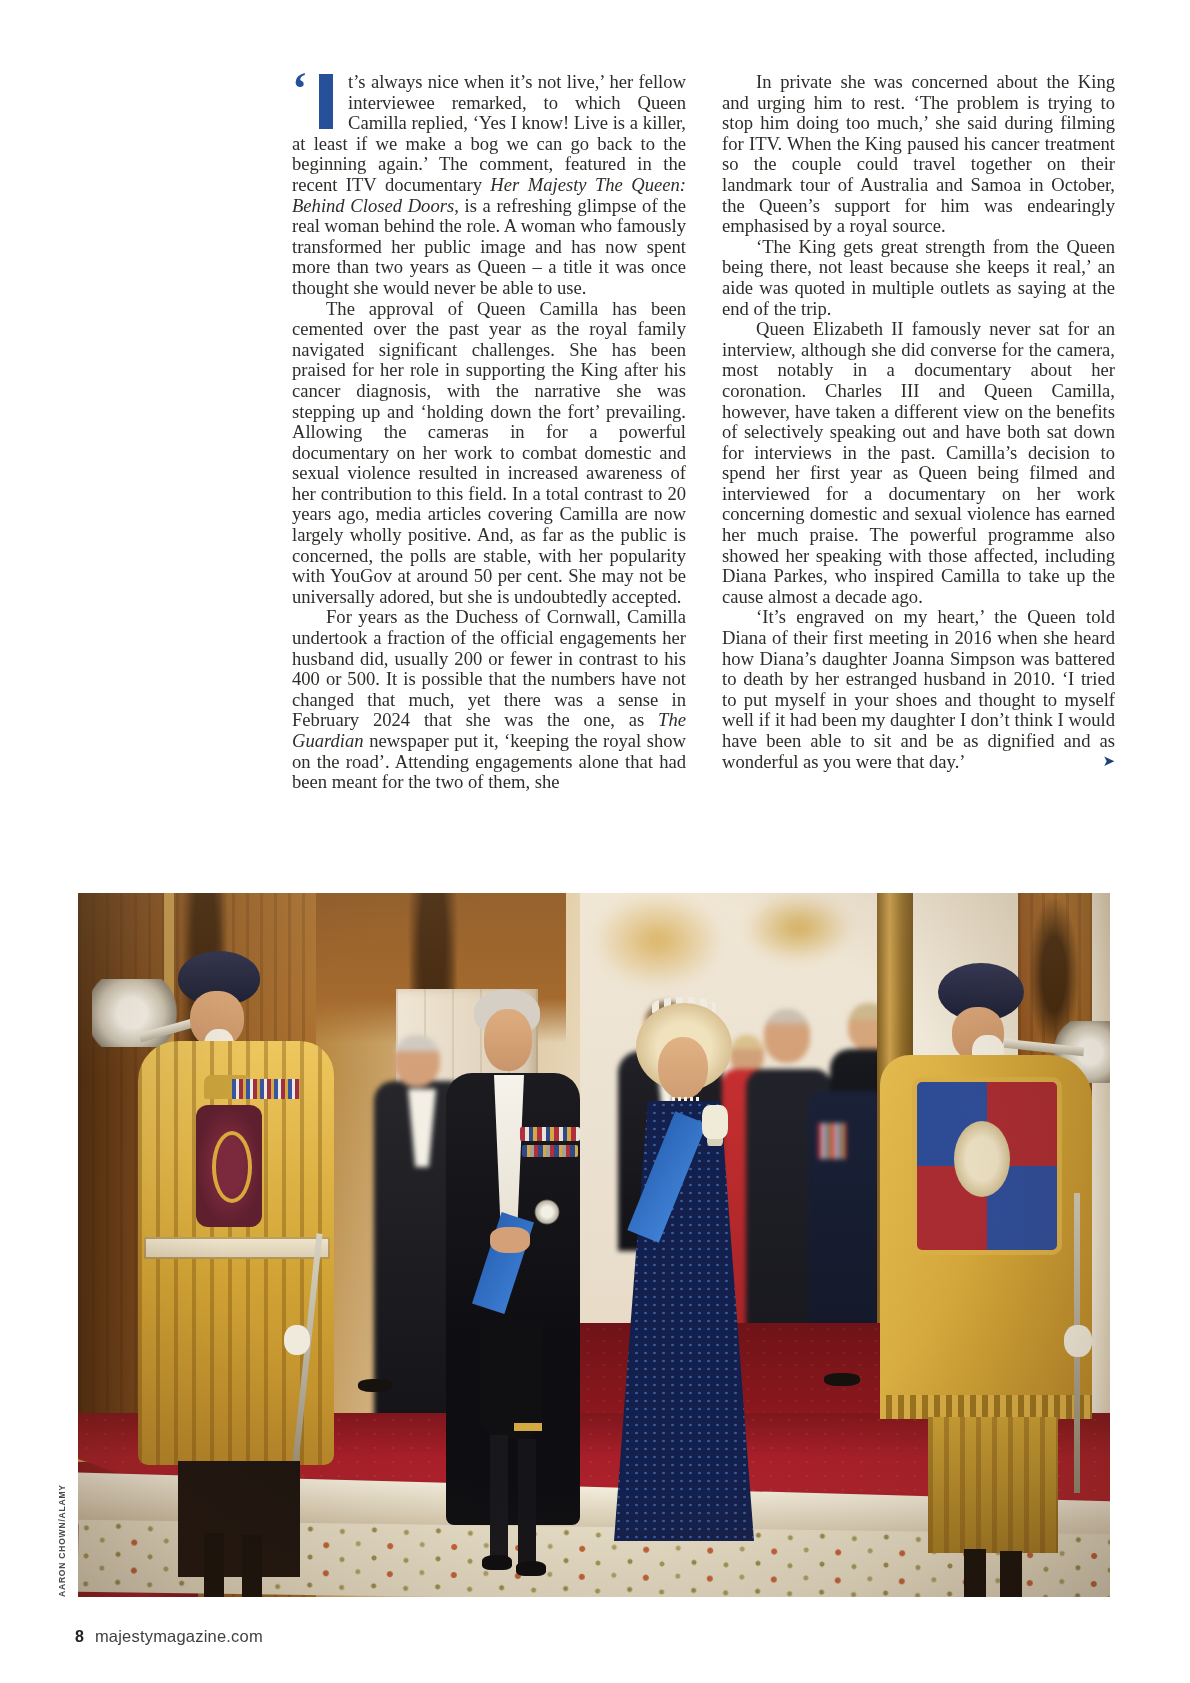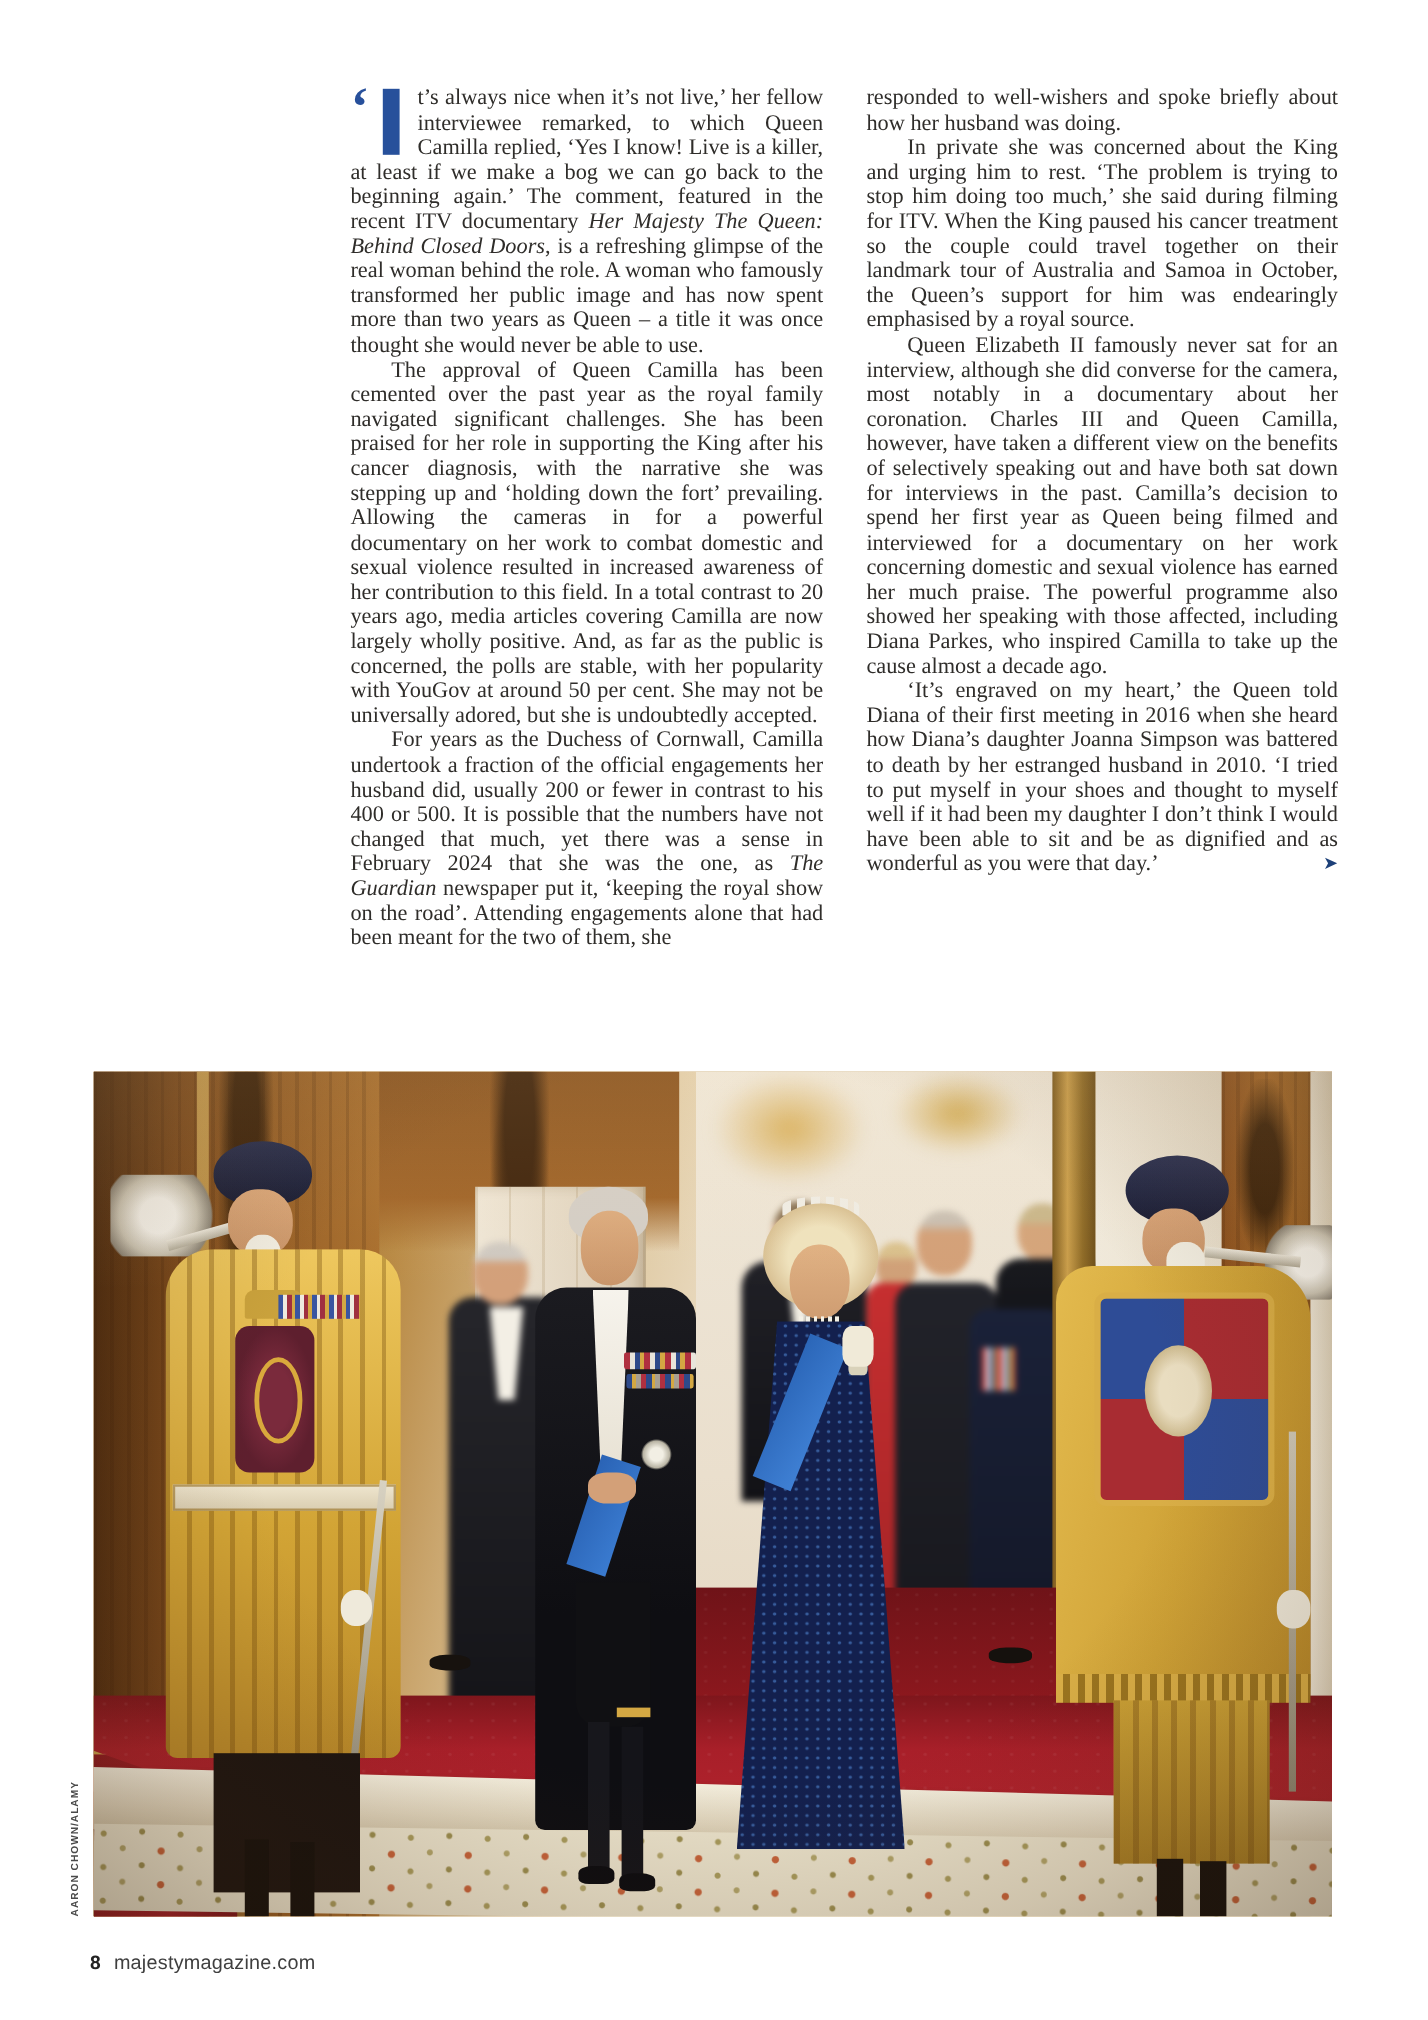--- a/index.html
+++ b/index.html
@@ -181,22 +181,22 @@
       <span class="dropcap">
           <span class="dq">‘</span>
           <span class="di">I</span>
         </span><span>t’s always nice when it’s not live,’ her fellow interviewee remarked, to which Queen Camilla replied, ‘Yes I know! Live is a killer, at least if we make a bog we can go back to the beginning again.’ The comment, featured in the recent ITV documentary </span><span class="it">Her Majesty The Queen: Behind Closed Doors</span><span>, is a refreshing glimpse of the real woman behind the role. A woman who famously transformed her public image and has now spent more than two years as Queen – a title it was once thought she would never be able to use.</span>
     </p>
     <p class="para ind">The approval of Queen Camilla has been cemented over the past year as the royal family navigated significant challenges. She has been praised for her role in supporting the King after his cancer diagnosis, with the narrative she was stepping up and ‘holding down the fort’ prevailing. Allowing the cameras in for a powerful documentary on her work to combat domestic and sexual violence resulted in increased awareness of her contribution to this field. In a total contrast to 20 years ago, media articles covering Camilla are now largely wholly positive. And, as far as the public is concerned, the polls are stable, with her popularity with YouGov at around 50 per cent. She may not be universally adored, but she is undoubtedly accepted.</p>
     <p class="para ind"><span>For years as the Duchess of Cornwall, Camilla undertook a fraction of the official engagements her husband did, usually 200 or fewer in contrast to his 400 or 500. It is possible that the numbers have not changed that much, yet there was a sense in February 2024 that she was the one, as </span><span class="it">The Guardian</span><span> newspaper put it, ‘keeping the royal show on the road’. Attending engagements alone that had been meant for the two of them, she</span></p>
   </div>
 
   <div class="col col-r" style="position:absolute;">
-    <p class="para">responded to well-wishers and spoke briefly about how her husband was doing.</p>
     <p class="para ind">In private she was concerned about the King and urging him to rest. ‘The problem is trying to stop him doing too much,’ she said during filming for ITV. When the King paused his cancer treatment so the couple could travel together on their landmark tour of Australia and Samoa in October, the Queen’s support for him was endearingly emphasised by a royal source.</p>
+    <p class="para ind">‘The King gets great strength from the Queen being there, not least because she keeps it real,’ an aide was quoted in multiple outlets as saying at the end of the trip.</p>
     <p class="para ind">Queen Elizabeth II famously never sat for an interview, although she did converse for the camera, most notably in a documentary about her coronation. Charles III and Queen Camilla, however, have taken a different view on the benefits of selectively speaking out and have both sat down for interviews in the past. Camilla’s decision to spend her first year as Queen being filmed and interviewed for a documentary on her work concerning domestic and sexual violence has earned her much praise. The powerful programme also showed her speaking with those affected, including Diana Parkes, who inspired Camilla to take up the cause almost a decade ago.</p>
     <p class="para ind">‘It’s engraved on my heart,’ the Queen told Diana of their first meeting in 2016 when she heard how Diana’s daughter Joanna Simpson was battered to death by her estranged husband in 2010. ‘I tried to put myself in your shoes and thought to myself well if it had been my daughter I don’t think I would have been able to sit and be as dignified and as wonderful as you were that day.’</p>
     <span class="jump">➤</span>
   </div>
 
   <figure class="photo" style="margin:0;">
     <div class="a ph-base"></div>
     <div class="a wood-l"></div>
     <div class="a gilt-l"></div>
     <div class="a carv-l"></div>

